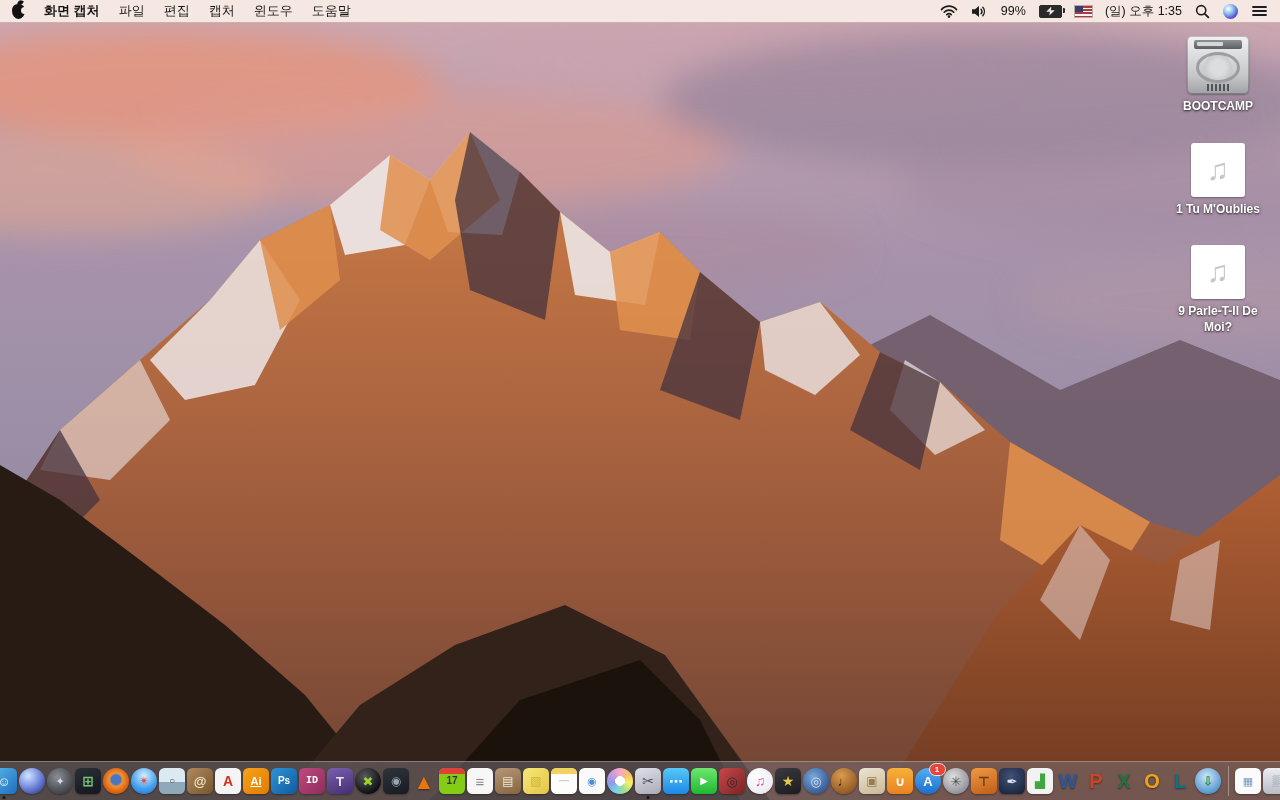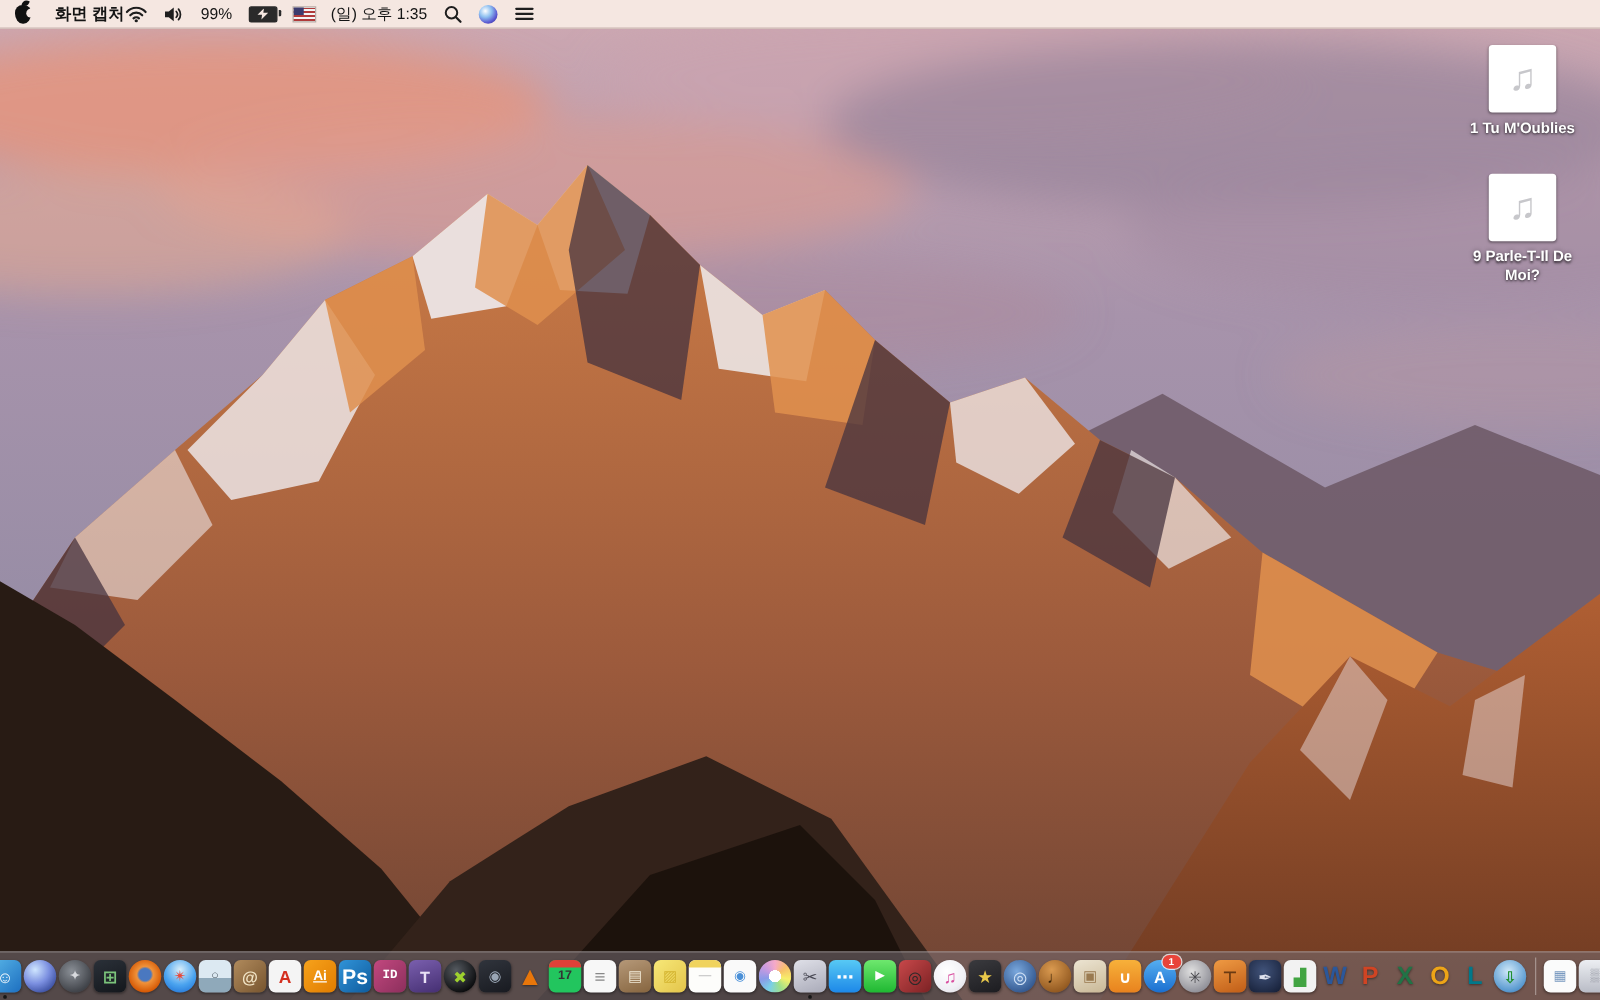--- a/index.html
+++ b/index.html
@@ -3,21 +3,21 @@
 <meta charset="utf-8">
 <style>
   html,body{margin:0;padding:0;background:#555;}
   .screen{position:relative;width:1280px;height:800px;overflow:hidden;
     font-family:"Liberation Sans","DejaVu Sans",sans-serif;background:#9a8a96;}
   .wallpaper{position:absolute;inset:0;z-index:0;}
 
   
   :root{--mbbg:#f5e7e1;}
   .menubar{position:absolute;top:0;left:0;right:0;height:22px;background:var(--mbbg);
-    border-bottom:1px solid rgba(120,80,80,.35);display:flex;justify-content:flex-start;
+    border-bottom:1px solid rgba(120,80,80,.35);display:flex;justify-content:space-between;
     align-items:center;padding:0 12px;font-size:13px;color:#141414;z-index:6;}
   .mb-left{display:flex;align-items:center;gap:19px;}
   .mb-app{font-weight:bold;}
   .menu-item{cursor:default;}
   .mb-right{display:flex;align-items:center;gap:13px;font-size:12.5px;}
   .apple-body{display:block;width:13px;height:15px;background:#111;position:relative;
     border-radius:45% 45% 48% 48% / 40% 40% 55% 55%;}
   .apple-body::before{content:"";position:absolute;top:-4px;left:6px;width:5px;height:5px;
     background:#111;border-radius:70% 0 70% 0;transform:rotate(25deg);}
   .apple-body::after{content:"";position:absolute;top:3px;right:-3px;width:7px;height:7px;
@@ -154,20 +154,27 @@
     <polygon points="280,800 360,705 455,645 565,605 665,655 770,800" fill="#33221a"></polygon>
     <polygon points="430,800 520,700 640,660 700,720 740,800" fill="#1c120c"></polygon>
   </svg>
 
   <div class="menubar">
     <div class="mb-left">
       <div class="mb-ic" title="Apple">
         <span class="apple-body"></span>
       </div>
       <div class="mb-app">화면 캡처</div>
+      <div id="menus" style="display:flex;gap:19px;">
+          <div class="menu-item">파일</div>
+          <div class="menu-item">편집</div>
+          <div class="menu-item">캡처</div>
+          <div class="menu-item">윈도우</div>
+          <div class="menu-item">도움말</div>
+        </div>
     </div>
     <div class="mb-right">
       <div class="mb-ic">
         <svg width="18" height="13" viewBox="0 0 18 13">
           <path d="M1.5 4.6 A 10 10 0 0 1 16.5 4.6" stroke="#1e1e1e" stroke-width="1.7" fill="none" stroke-linecap="round"></path>
           <path d="M4.2 7.2 A 6.5 6.5 0 0 1 13.8 7.2" stroke="#1e1e1e" stroke-width="1.7" fill="none" stroke-linecap="round"></path>
           <path d="M6.8 9.7 A 3.2 3.2 0 0 1 11.2 9.7" stroke="#1e1e1e" stroke-width="1.7" fill="none" stroke-linecap="round"></path>
           <circle cx="9" cy="11.6" r="1.3" fill="#1e1e1e"></circle>
         </svg>
       </div>
@@ -196,29 +203,37 @@
           <line x1="2" y1="2" x2="15" y2="2" stroke="#1e1e1e" stroke-width="1.8" stroke-linecap="round"></line>
           <line x1="2" y1="6" x2="15" y2="6" stroke="#1e1e1e" stroke-width="1.8" stroke-linecap="round"></line>
           <line x1="2" y1="10" x2="15" y2="10" stroke="#1e1e1e" stroke-width="1.8" stroke-linecap="round"></line>
         </svg>
       </div>
     </div>
   </div>
 
   <div class="desktop-icons" id="desktop-icons">
       <div class="d-item">
-        <div class="audio-ic">
-          <span class="note">♫</span>
-        </div>
-        <div class="d-label">1 Tu M'Oublies</div>
+        <div class="drive-ic">
+          <div class="drive-top"></div>
+          <div class="drive-ring"></div>
+          <div class="drive-grill"></div>
+        </div>
+        <div class="d-label">BOOTCAMP</div>
       </div>
       <div class="d-item">
         <div class="audio-ic">
           <span class="note">♫</span>
         </div>
+        <div class="d-label">1 Tu M'Oublies</div>
+      </div>
+      <div class="d-item">
+        <div class="audio-ic">
+          <span class="note">♫</span>
+        </div>
         <div class="d-label">9 Parle-T-Il De Moi?</div>
       </div>
     </div>
 
   <div class="dock">
     <div id="dock-items">
         <div class="dock-item">
           <div class="di sq" style="background: linear-gradient(135deg, rgb(89, 182, 232), rgb(29, 111, 192));">
             <span class="glyph" style="color: rgb(255, 255, 255);">☺</span>
           </div>
@@ -264,21 +279,21 @@
             <span class="glyph" style="color: rgb(212, 47, 31); font-size: 14px;">A</span>
           </div>
         </div>
         <div class="dock-item">
           <div class="di sq" style="background: linear-gradient(135deg, rgb(247, 162, 27), rgb(224, 124, 0));">
             <span class="glyph" style="color: rgb(255, 255, 255); font-size: 11px; text-decoration: underline;">Ai</span>
           </div>
         </div>
         <div class="dock-item">
           <div class="di sq" style="background: linear-gradient(135deg, rgb(48, 147, 216), rgb(15, 92, 158));">
-            <span class="glyph" style="color: rgb(255, 255, 255); font-size: 17px;">Ps</span>
+            <span class="glyph" style="color: rgb(255, 255, 255); font-size: 10px;">Ps</span>
           </div>
         </div>
         <div class="dock-item">
           <div class="di sq" style="background: linear-gradient(135deg, rgb(194, 72, 127), rgb(140, 47, 92));">
             <span class="glyph" style="color: rgb(255, 255, 255); font-size: 10px; font-family: Liberation Mono, monospace;">ID</span>
           </div>
         </div>
         <div class="dock-item">
           <div class="di sq" style="background: linear-gradient(160deg, rgb(122, 95, 174), rgb(69, 47, 114));">
             <span class="glyph" style="color: rgb(232, 224, 245); font-size: 13px;">T</span>
@@ -293,21 +308,21 @@
           <div class="di sq" style="background: linear-gradient(160deg, rgb(48, 52, 60), rgb(24, 26, 32));">
             <span class="glyph" style="color: rgb(154, 166, 181); font-size: 12px;">◉</span>
           </div>
         </div>
         <div class="dock-item">
           <div class="di none">
             <span class="glyph" style="color: rgb(232, 118, 10); font-size: 21px;">▲</span>
           </div>
         </div>
         <div class="dock-item">
-          <div class="di sq" style="background: #22c55e;">
+          <div class="di sq" style="background: #84cc16;">
             <div class="top-strip" style="background: rgb(224, 64, 56);"></div>
             <span class="glyph" style="color: rgb(51, 51, 51); font-size: 10px;">17</span>
           </div>
         </div>
         <div class="dock-item">
           <div class="di sq" style="background: rgb(247, 247, 247);">
             <span class="glyph" style="color: rgb(136, 136, 136); font-size: 15px;">≡</span>
           </div>
         </div>
         <div class="dock-item">

